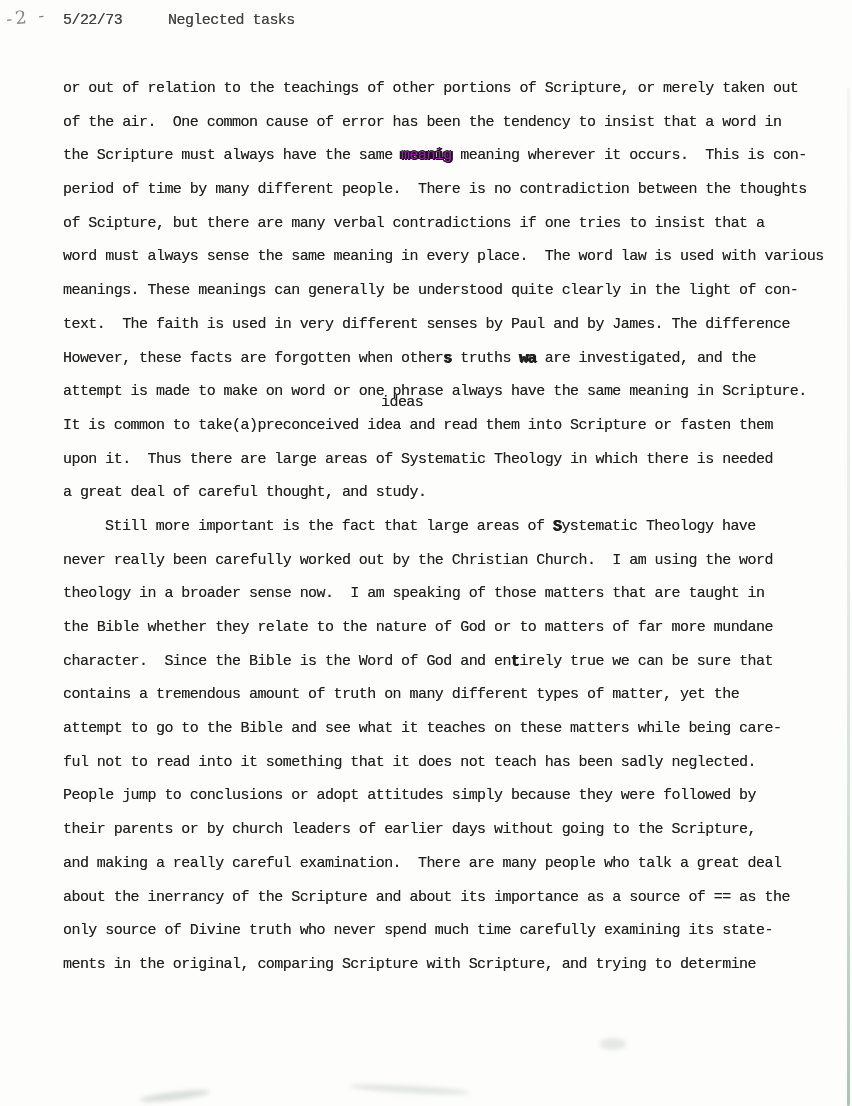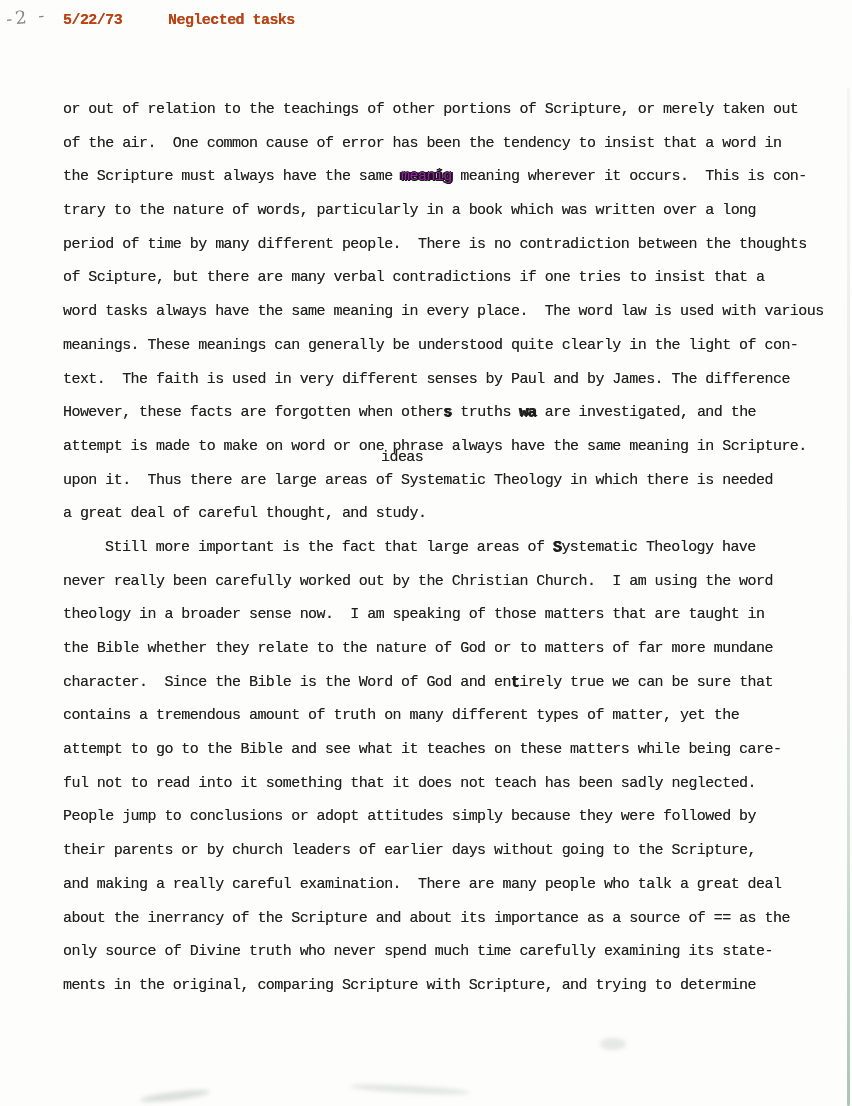--- a/index.html
+++ b/index.html
@@ -2,35 +2,34 @@
 <html><head>
 <meta charset="utf-8">
 <style>
   html,body{margin:0;padding:0;}
   body{
     width:852px;height:1106px;position:relative;overflow:hidden;
     background:#fdfdfc;
     font-family:"Liberation Mono", monospace;
   }
   .typed{
-    font-size:15px;letter-spacing:-0.55px;color:#c2410c;
+    font-size:15px;letter-spacing:-0.55px;color:#404040;
     text-shadow:0 0 0.4px rgba(20,20,20,0.55);
     white-space:pre;
-    font-weight:bold;
   }
   .header{position:absolute;top:0;left:0;width:100%;height:50px;}
   .hand-note{
     position:absolute;left:6px;top:6px;
     font-family:"DejaVu Serif", serif;
     color:#858780;font-size:18px;letter-spacing:3px;
     transform:rotate(-6deg);
   }
   .date{position:absolute;left:63px;top:12px;}
   .doc-title{position:absolute;left:168px;top:12px;}
-  .doc-body{position:absolute;left:63px;top:72px;right:32px;margin-top:21px;}
+  .doc-body{position:absolute;left:63px;top:72px;right:32px;}
   .line{
     height:33.7px;line-height:33.7px;white-space:pre;
     font-size:15px;letter-spacing:-0.55px;color:#1f1f1f;
     text-shadow:0 0 0.4px rgba(20,20,20,0.55);
   }
   .line.interline{height:0;line-height:0;}
   .line.interline span{
     position:relative;top:-13px;display:inline-block;line-height:14px;
   }
   
@@ -66,29 +65,29 @@
   <span class="hand-note">-2 -</span>
   <span class="typed date">5/22/73</span>
   <span class="typed doc-title">Neglected tasks</span>
 </div>
 
 <div class="doc-body">
     <div>
       <div class="line"><span>or out of relation to the teachings of other portions of Scripture, or merely taken out</span></div>
       <div class="line"><span>of the air.  One common cause of error has been the tendency to insist that a word in</span></div>
       <div class="line"><span>the Scripture must always have the same </span><span class="blot">meanig</span><span> meaning wherever it occurs.  This is con-</span></div>
-      <div class="line"><span>trary to the nature of words, particularly in a book which was written over a long</span></div>
       <div class="line"><span>period of time by many different people.  There is no contradiction between the thoughts</span></div>
       <div class="line"><span>of Scipture, but there are many verbal contradictions if one tries to insist that a</span></div>
-      <div class="line"><span>word tasks always have the same meaning in every place.  The word law is used with various</span></div>
+      <div class="line"><span>word must always sense the same meaning in every place.  The word law is used with various</span></div>
       <div class="line"><span>meanings. These meanings can generally be understood quite clearly in the light of con-</span></div>
       <div class="line"><span>text.  The faith is used in very different senses by Paul and by James. The difference</span></div>
       <div class="line"><span>However, these facts are forgotten when other</span><span class="blot-light">s</span><span> truths </span><span class="blot-light">wa</span><span> are investigated, and the</span></div>
       <div class="line"><span>attempt is made to make on word or one phrase always have the same meaning in Scripture.</span></div>
       <div class="line interline" style="padding-left: 318px;"><span>ideas</span></div>
+      <div class="line"><span>It is common to take(a)preconceived idea and read them into Scripture or fasten them</span></div>
       <div class="line"><span>upon it.  Thus there are large areas of Systematic Theology in which there is needed</span></div>
       <div class="line"><span>a great deal of careful thought, and study.</span></div>
     </div>
     <div>
       <div class="line" style="padding-left: 42px; font-family: Liberation Mono, monospace;"><span>Still more important is the fact that large areas of </span><span class="blot-light">S</span><span>ystematic Theology have</span></div>
       <div class="line"><span>never really been carefully worked out by the Christian Church.  I am using the word</span></div>
       <div class="line"><span>theology in a broader sense now.  I am speaking of those matters that are taught in</span></div>
       <div class="line"><span>the Bible whether they relate to the nature of God or to matters of far more mundane</span></div>
       <div class="line"><span>character.  Since the Bible is the Word of God and en</span><span class="blot-light">t</span><span>irely true we can be sure that</span></div>
       <div class="line"><span>contains a tremendous amount of truth on many different types of matter, yet the</span></div>

